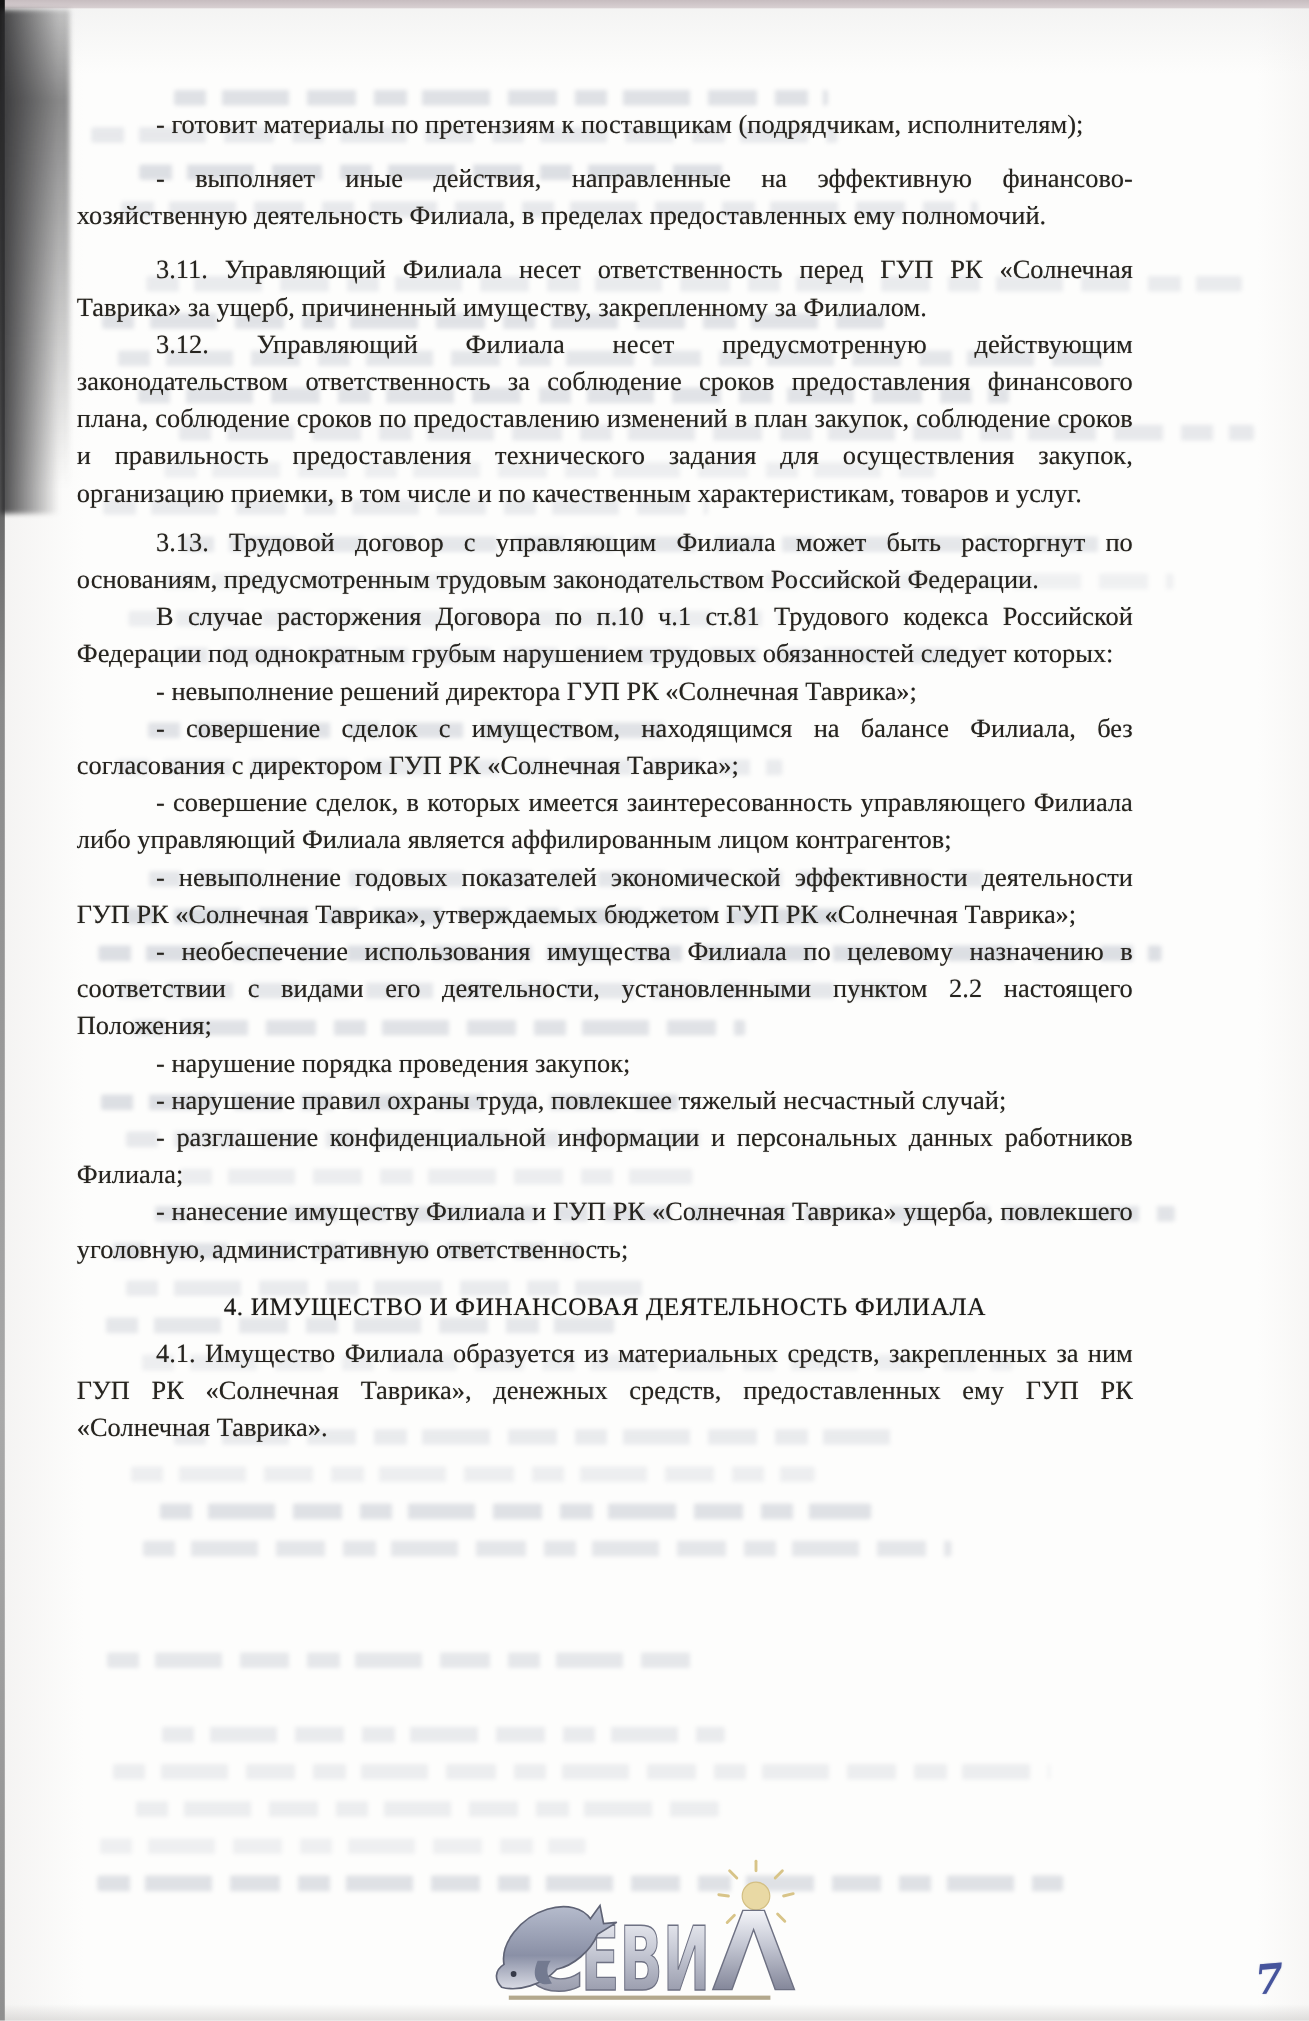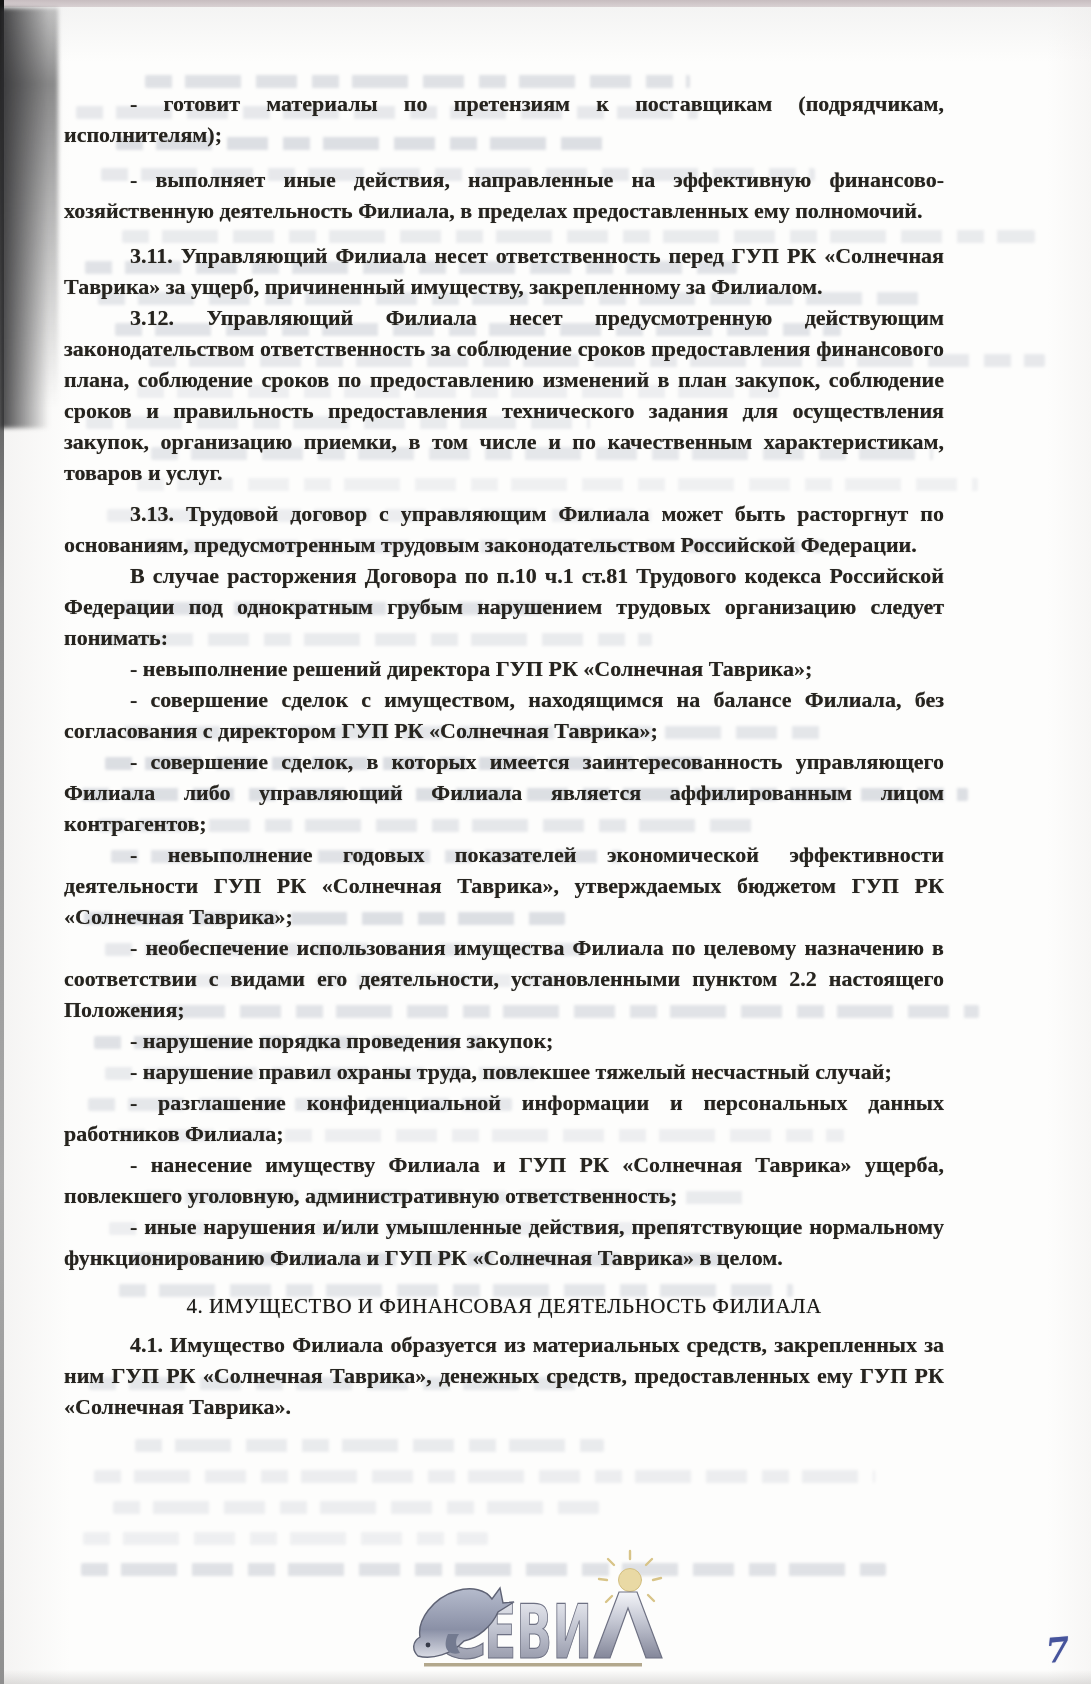--- a/index.html
+++ b/index.html
@@ -26,21 +26,21 @@
   #ghosts{position:absolute;inset:0;z-index:1;}
   .ghost{position:absolute;height:13px;filter:blur(1.6px);border-radius:2px;
     background:repeating-linear-gradient(90deg,
       #7e879c 0 27px, transparent 27px 40px,
       #7e879c 40px 96px, transparent 96px 111px,
       #7e879c 111px 152px, transparent 152px 167px);}
   
   .content{position:absolute;left:64px;top:88px;width:880px;z-index:2;
     font-size:22px;line-height:31px;text-align:justify;
     text-shadow:0 0 .7px rgba(45,40,32,.55);}
-  .para{margin:0;text-indent:66px;font-weight:bold;}
+  .para{margin:0;text-indent:66px;}
   .m14{margin-top:14px;} .m12{} .m10{margin-top:10px;}
   .heading{margin:16px 0 6px 0;text-indent:0;text-align:center;
     font-size:21px;line-height:34px;font-weight:normal;color:#1b1a17;
     letter-spacing:.5px;text-shadow:0 0 .8px rgba(20,18,14,.6);}
   
   .logo{position:absolute;left:408px;top:1546px;width:260px;height:132px;z-index:3;}
   
   .page-number{position:absolute;left:1046px;top:1630px;z-index:4;
     font-family:"DejaVu Serif",serif;font-style:italic;font-weight:bold;
     font-size:34px;color:#46549c;transform:rotate(-5deg);
@@ -99,32 +99,31 @@
       <div class="ghost" style="left: 83px; top: 1532px; width: 405px; opacity: 0.11;"></div>
       <div class="ghost" style="left: 81px; top: 1563px; width: 805px; opacity: 0.23;"></div>
     </div>
 
   <div class="content">
     <p class="para">- готовит материалы по претензиям к поставщикам (подрядчикам, исполнителям);</p>
     <p class="para m14">- выполняет иные действия, направленные на эффективную финансово-хозяйственную деятельность Филиала, в пределах предоставленных ему полномочий.</p>
     <p class="para m14">3.11. Управляющий Филиала несет ответственность перед ГУП РК «Солнечная Таврика» за ущерб, причиненный имуществу, закрепленному за Филиалом.</p>
     <p class="para m12">3.12. Управляющий Филиала несет предусмотренную действующим законодательством ответственность за соблюдение сроков предоставления финансового плана, соблюдение сроков по предоставлению изменений в план закупок, соблюдение сроков и правильность предоставления технического задания для осуществления закупок, организацию приемки, в том числе и по качественным характеристикам, товаров и услуг.</p>
     <p class="para m10">3.13. Трудовой договор с управляющим Филиала может быть расторгнут по основаниям, предусмотренным трудовым законодательством Российской Федерации.</p>
-    <p class="para">В случае расторжения Договора по п.10 ч.1 ст.81 Трудового кодекса Российской Федерации под однократным грубым нарушением трудовых организацию следует понимать:</p>
+    <p class="para">В случае расторжения Договора по п.10 ч.1 ст.81 Трудового кодекса Российской Федерации под однократным грубым нарушением трудовых обязанностей следует которых:</p>
 
     <p class="para m12">- невыполнение решений директора ГУП РК «Солнечная Таврика»;</p>
     <p class="para">- совершение сделок с имуществом, находящимся на балансе Филиала, без согласования с директором ГУП РК «Солнечная Таврика»;</p>
     <p class="para">- совершение сделок, в которых имеется заинтересованность управляющего Филиала либо управляющий Филиала является аффилированным лицом контрагентов;</p>
     <p class="para">- невыполнение годовых показателей экономической эффективности деятельности ГУП РК «Солнечная Таврика», утверждаемых бюджетом ГУП РК «Солнечная Таврика»;</p>
     <p class="para">- необеспечение использования имущества Филиала по целевому назначению в соответствии с видами его деятельности, установленными пунктом 2.2 настоящего Положения;</p>
     <p class="para">- нарушение порядка проведения закупок;</p>
     <p class="para">- нарушение правил охраны труда, повлекшее тяжелый несчастный случай;</p>
     <p class="para">- разглашение конфиденциальной информации и персональных данных работников Филиала;</p>
     <p class="para">- нанесение имуществу Филиала и ГУП РК «Солнечная Таврика» ущерба, повлекшего уголовную, административную ответственность;</p>
-    <p class="para">- иные нарушения и/или умышленные действия, препятствующие нормальному функционированию Филиала и ГУП РК «Солнечная Таврика» в целом.</p>
 
     <h2 class="heading">4. ИМУЩЕСТВО И ФИНАНСОВАЯ ДЕЯТЕЛЬНОСТЬ ФИЛИАЛА</h2>
     <p class="para">4.1. Имущество Филиала образуется из материальных средств, закрепленных за ним ГУП РК «Солнечная Таврика», денежных средств, предоставленных ему ГУП РК «Солнечная Таврика».</p>
   </div>
 
   <div class="logo">
     <svg width="260" height="132" viewBox="0 0 260 132">
       <defs>
         <linearGradient id="silver" x1="0" y1="0" x2="0" y2="1">
           <stop offset="0" stop-color="#f4f5f9"></stop>

